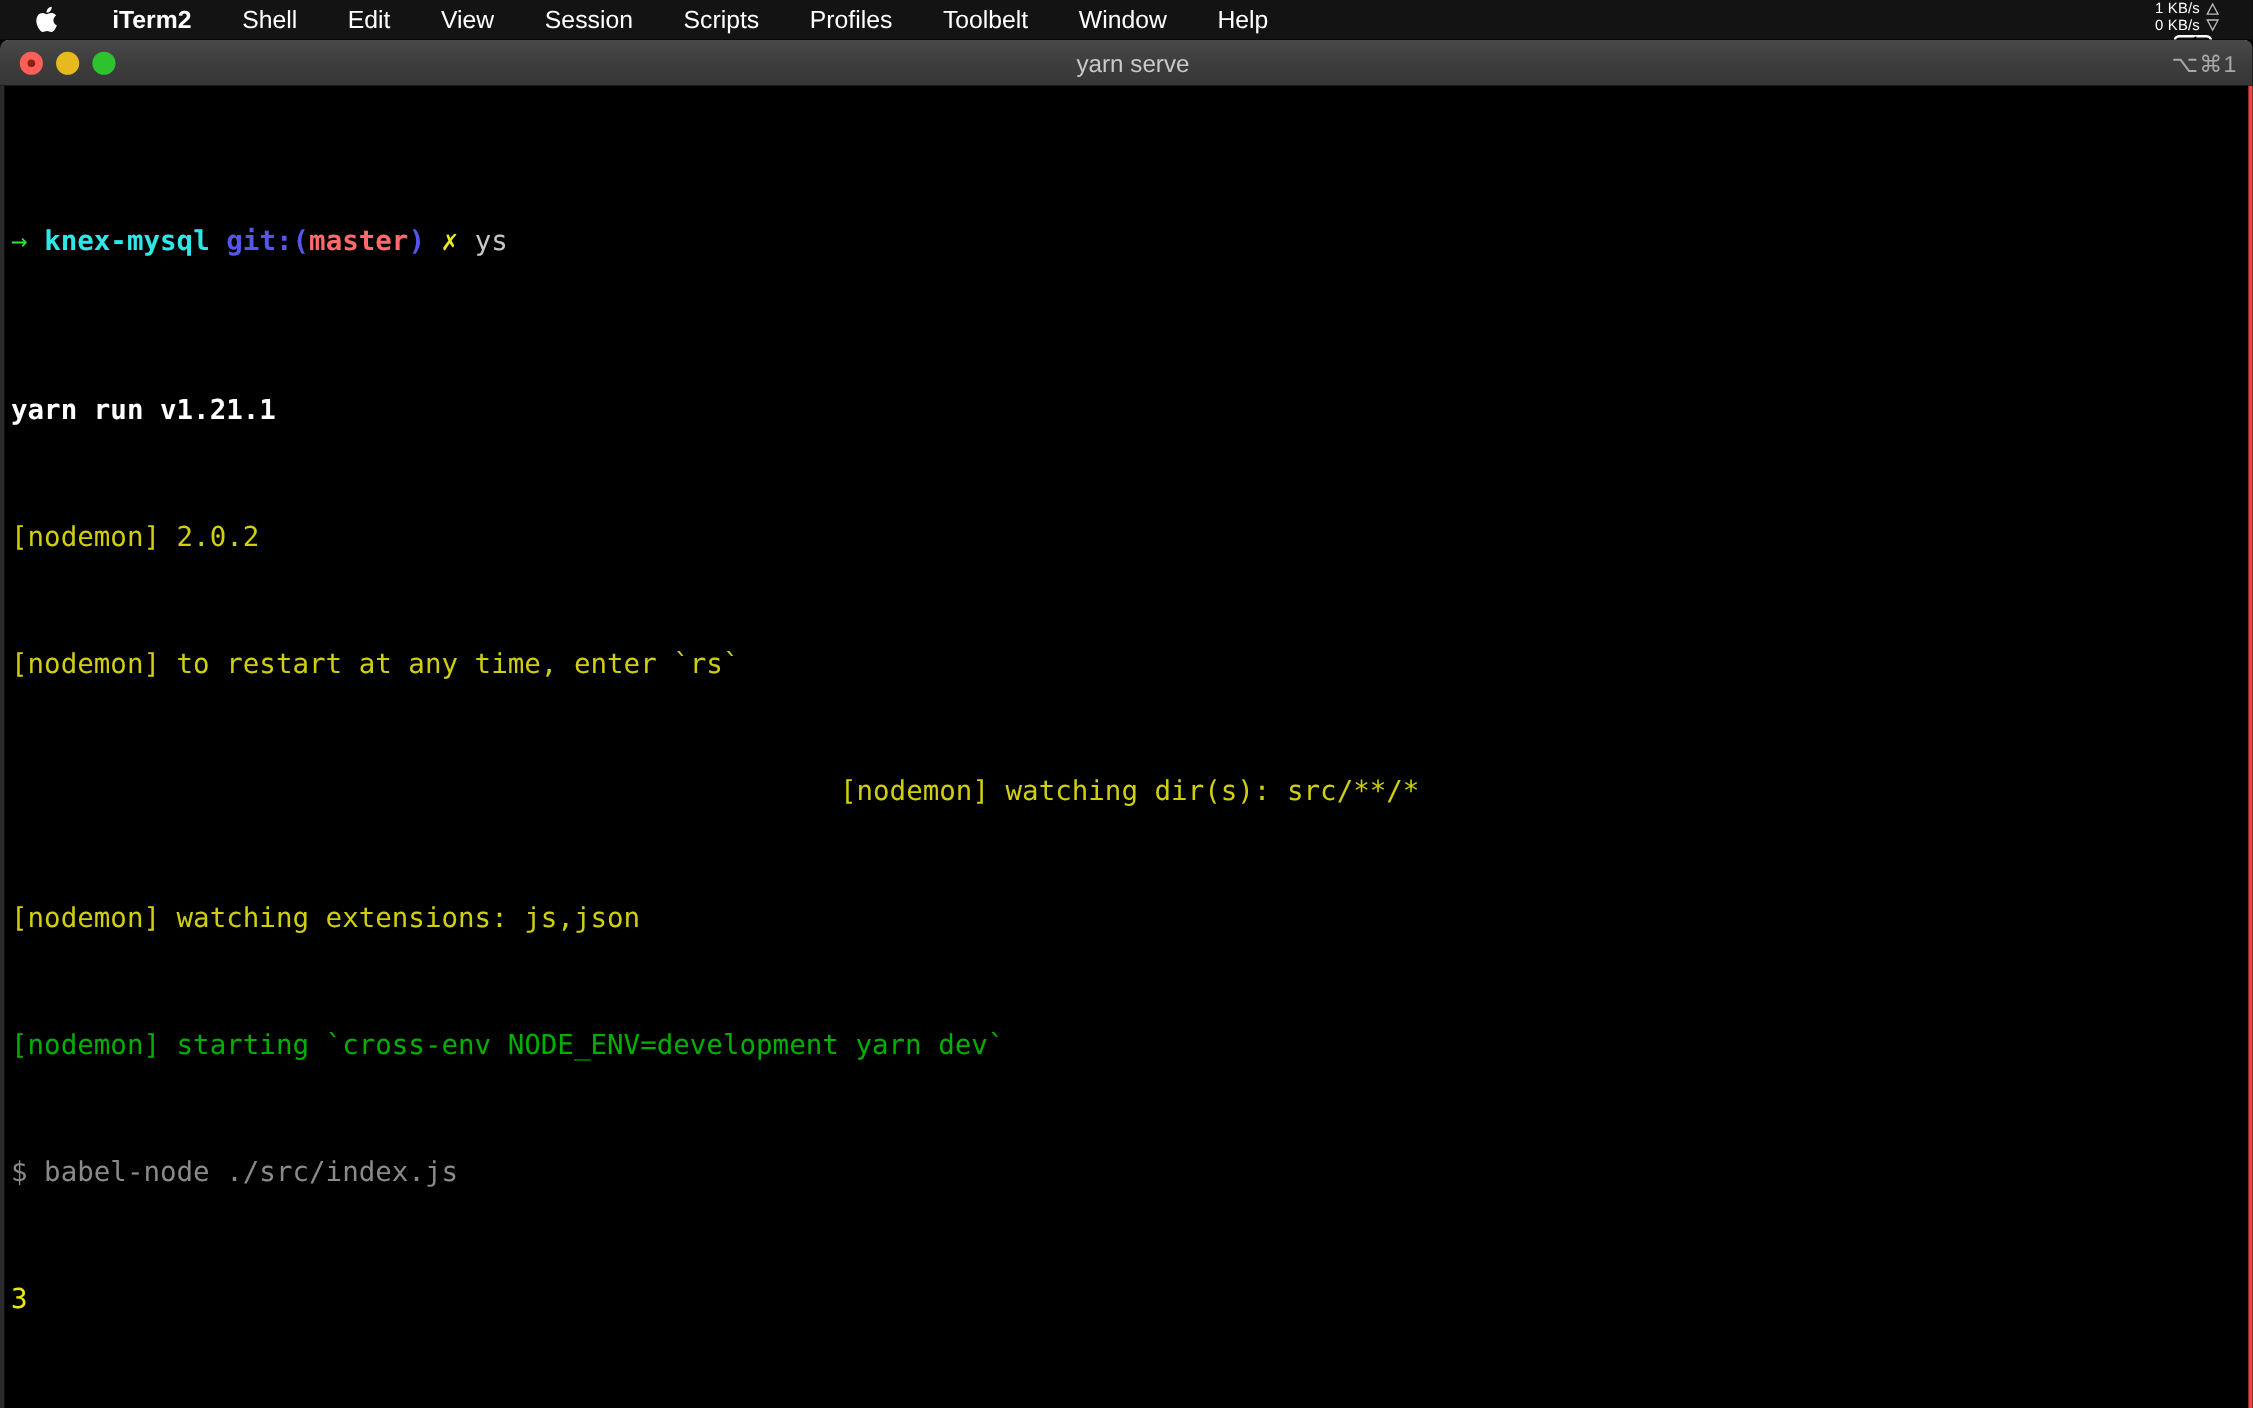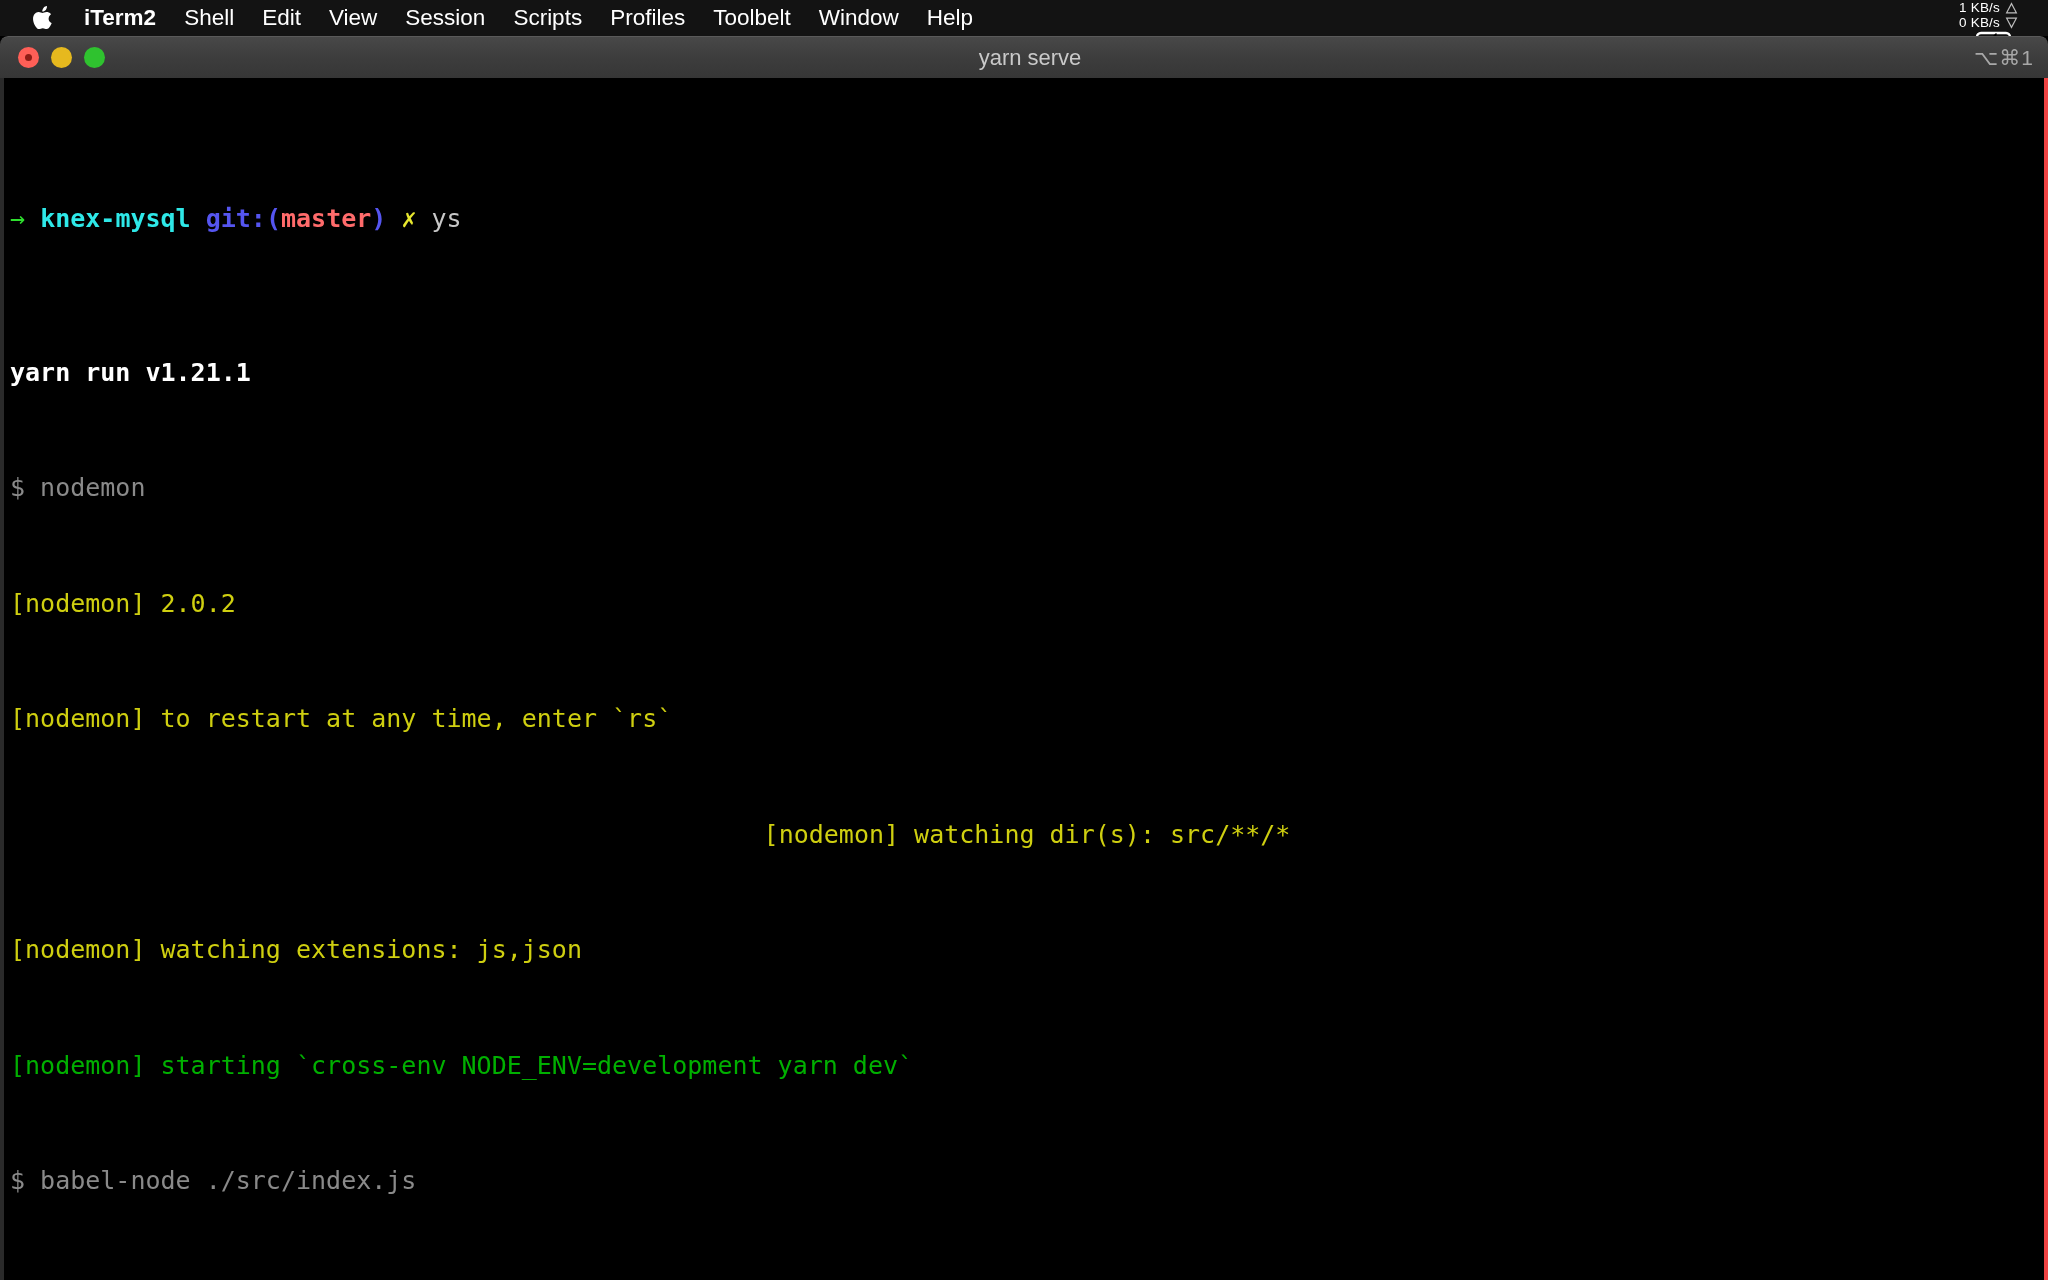--- a/index.html
+++ b/index.html
@@ -23,21 +23,21 @@
     height: 36px;
     background: #131313;
     display: flex;
     align-items: center;
     box-sizing: border-box;
     padding: 0 14px 0 26px;
   }
   .menubar-left {
     display: flex;
     align-items: center;
-    gap: 0px;
+    gap: 18px;
   }
   .apple-logo {
     width: 34px;
     height: 36px;
     display: flex;
     align-items: center;
     justify-content: center;
     margin-right: 10px;
   }
   .apple-logo svg { display: block; }
@@ -283,21 +283,20 @@
     <div class="window-title">yarn serve</div>
     <div class="shortcut-badge">⌥⌘1</div>
   </div>
 
   <div class="terminal" style="background: rgb(0, 0, 0);">
     <div class="term-inner">
 
       <div class="line"><span id="p-arrow" style="color: rgb(46, 224, 46);">→</span><span id="p-sp1"> </span><span class="bold" id="p-dir" style="color: rgb(46, 232, 232);">knex-mysql</span><span id="p-sp2"> </span><span class="bold" id="p-git" style="color: rgb(85, 85, 240);">git:</span><span class="bold" id="p-po" style="color: rgb(85, 85, 240);">(</span><span class="bold" id="p-branch" style="color: rgb(255, 107, 107);">master</span><span class="bold" id="p-pc" style="color: rgb(85, 85, 240);">)</span><span id="p-sp3"> </span><span id="p-cross" style="color: rgb(232, 232, 46);">✗</span><span id="p-sp4"> </span><span id="p-cmd" style="color: rgb(199, 199, 199);">ys</span></div>
 
       <div class="line bold" id="l0" style="color: rgb(255, 255, 255); font-weight: bold;">yarn run v1.21.1</div>
-      <div class="line" id="l1" style="color: rgb(138, 138, 138);">$ nodemon</div>
       <div class="line" id="l2" style="color: rgb(207, 207, 16);">[nodemon] 2.0.2</div>
       <div class="line" id="l3" style="color: rgb(207, 207, 16);">[nodemon] to restart at any time, enter `rs`</div>
       <div class="line" id="l4" style="color: rgb(207, 207, 16); text-align: center;">[nodemon] watching dir(s): src/**/*</div>
       <div class="line" id="l5" style="color: rgb(207, 207, 16);">[nodemon] watching extensions: js,json</div>
       <div class="line" id="l6" style="color: rgb(0, 176, 0);">[nodemon] starting `cross-env NODE_ENV=development yarn dev`</div>
       <div class="line" id="l7" style="color: rgb(138, 138, 138);">$ babel-node ./src/index.js</div>
       <div class="line" id="l8" style="color: rgb(232, 232, 12);">3</div>
 
       
 

